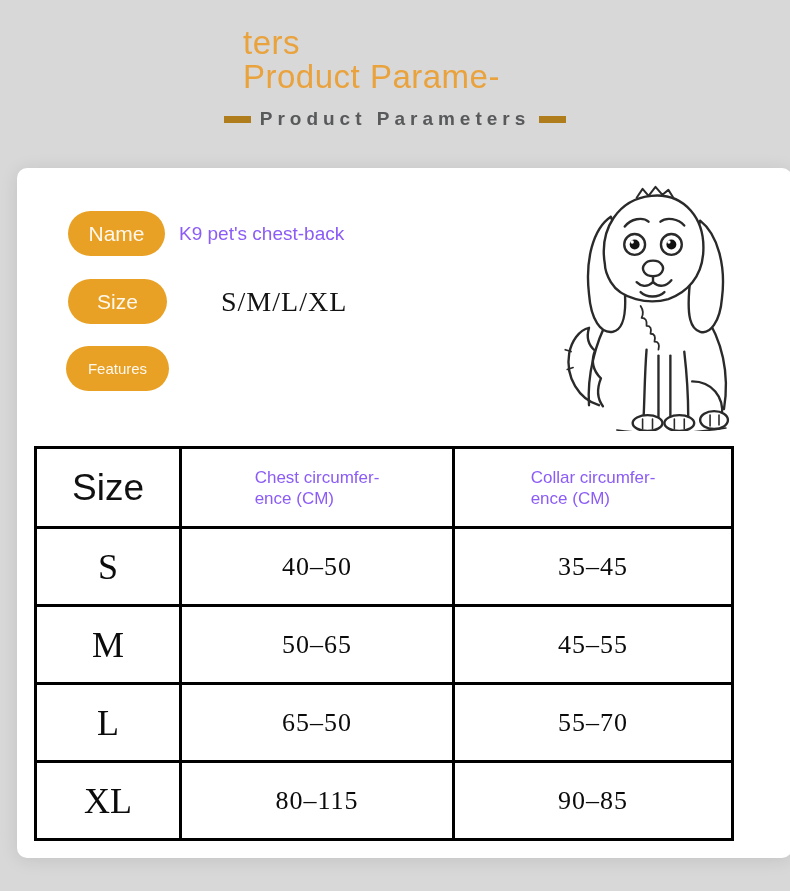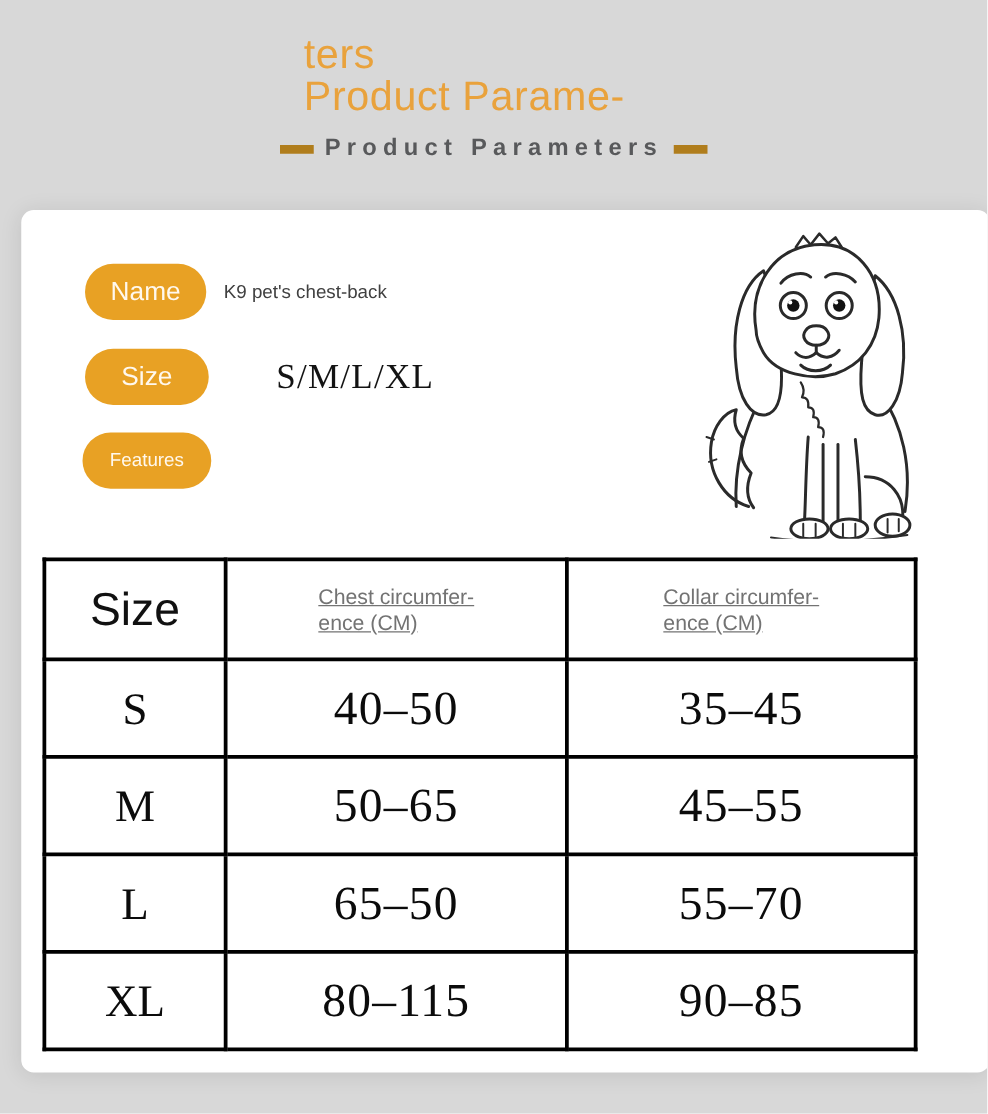--- a/index.html
+++ b/index.html
@@ -34,21 +34,21 @@
   .pill {
     position: absolute; background: #e8a124; color: #fff8ee;
     border-radius: 23px; display: flex; align-items: center; justify-content: center;
     border: none;
   }
   .pill-name     { left: 51px;  top: 43px;  width: 97px;  height: 45px; font-size: 21px; }
   .pill-size     { left: 51px;  top: 111px; width: 99px;  height: 45px; font-size: 21px; }
   .pill-features { left: 49px;  top: 178px; width: 103px; height: 45px; font-size: 15px; }
   .val-name {
     position: absolute; left: 162px; top: 43px; height: 45px;
-    display: flex; align-items: center; font-size: 15px; color: #404040;
+    display: flex; align-items: center; font-size: 19px; color: #8b5cf6;
   }
   .val-size {
     position: absolute; left: 165px; top: 111px; height: 45px;
     display: flex; align-items: center;
     font-family: "Liberation Serif", serif; font-size: 28px; color: #131313;
     letter-spacing: 1px;
     margin-left: 39px;
   }
   .val-features {
     position: absolute; left: 162px; top: 182px; width: 370px;
@@ -69,27 +69,27 @@
     background: #fff; padding: 0;
   }
   .col-size   { width: 145px; }
   .col-chest  { width: 273px; }
   .col-collar { width: 279px; }
   .size-chart tr.head-row   { height: 80px; }
   .size-chart tr.body-row   { height: 78px; }
   .head-size  { font-size: 37px; font-weight: 400; color: #111; }
   .head-sub {
     display: inline-block; text-align: left;
-    font-size: 17px; line-height: 21px; font-weight: 400; color: #737373; text-decoration: underline;
+    font-size: 17px; line-height: 21px; font-weight: 400; color: #8b5cf6;
   }
   .cell-size {
     font-family: "Liberation Serif", serif; font-size: 36px; color: #0b0b0b;
   }
   .cell-num {
-    font-family: "Liberation Serif", serif; font-size: 38px; color: #0b0b0b;
+    font-family: "Liberation Serif", serif; font-size: 26px; color: #0b0b0b;
     letter-spacing: 1px;
   }
 </style>
 </head>
 <body>
 
 <div class="canvas">
 
   <h1 class="page-title">
     <span>ters</span>

